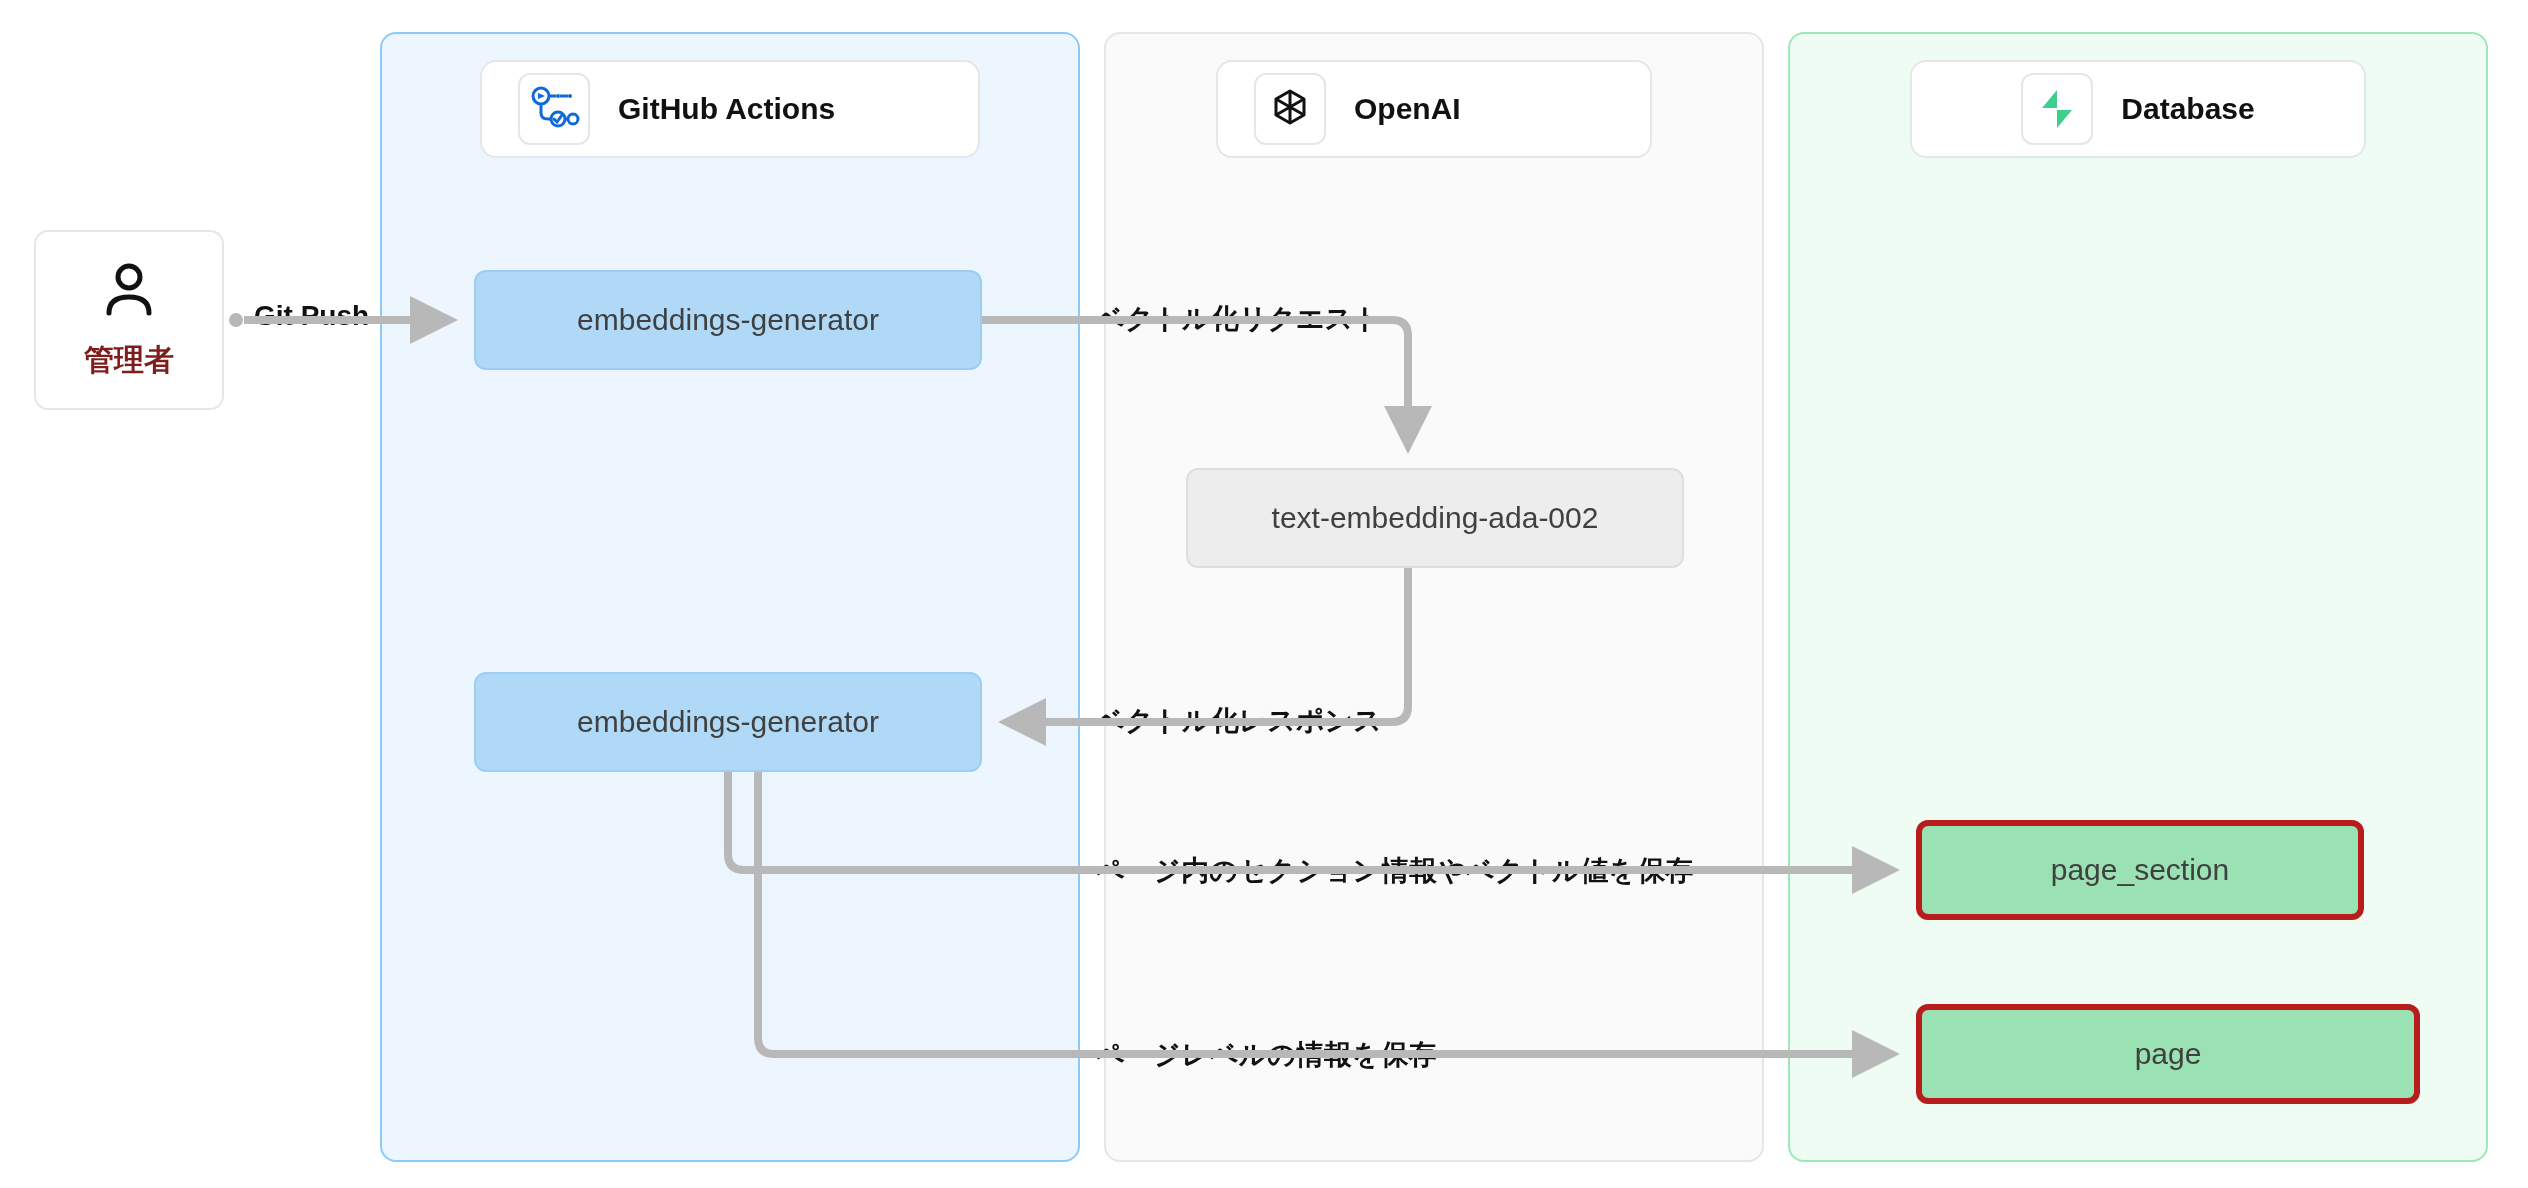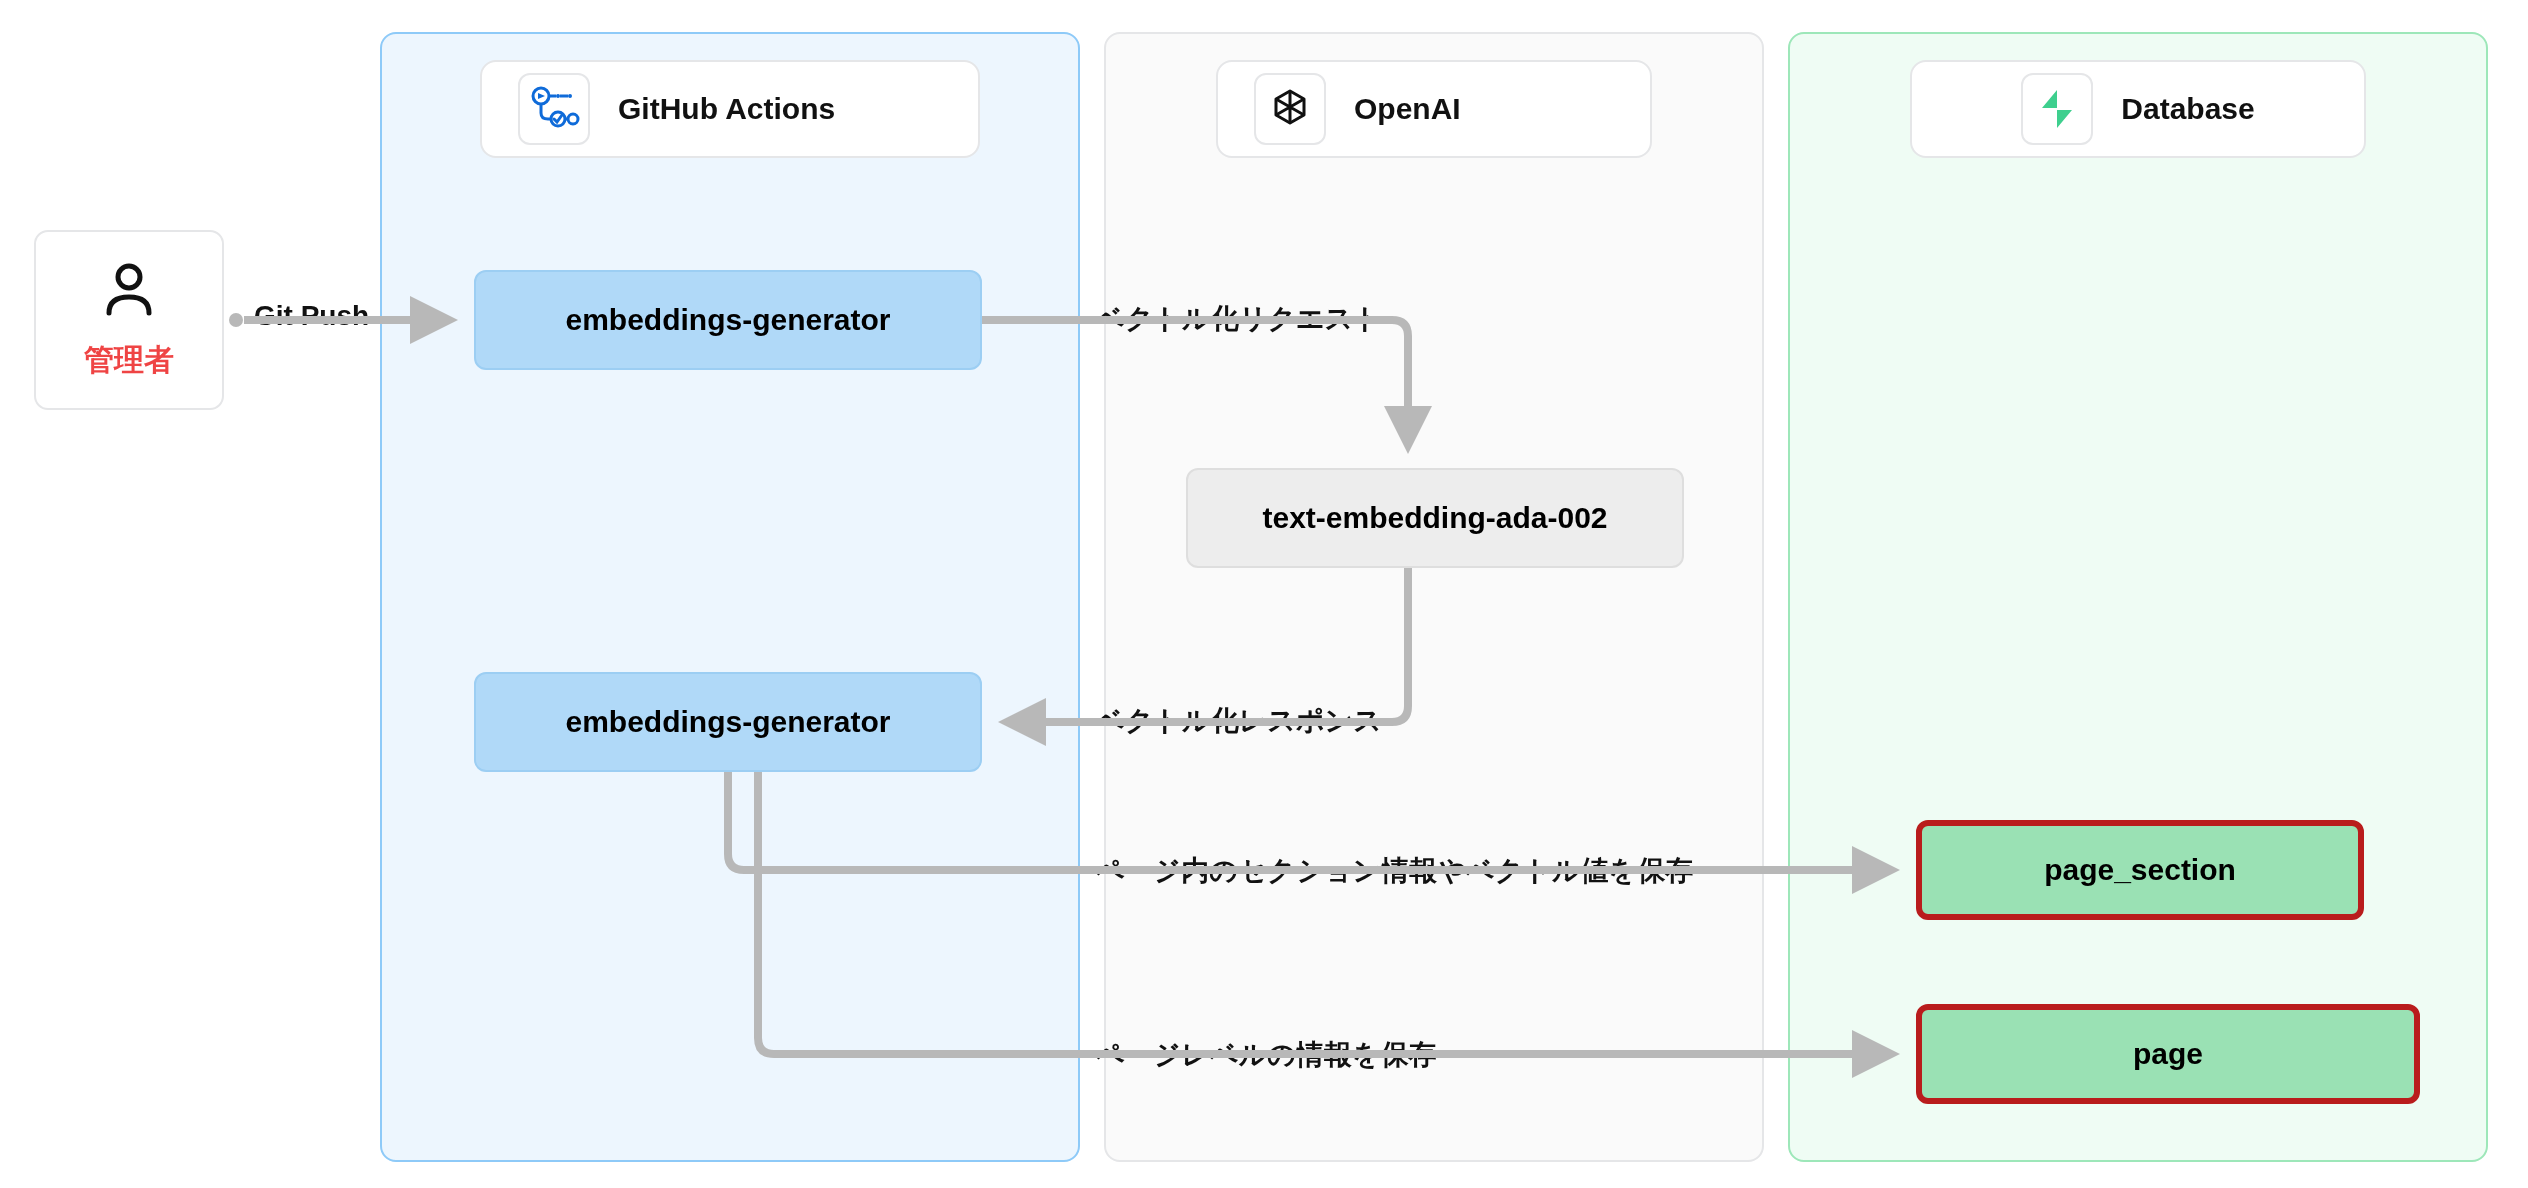--- a/index.html
+++ b/index.html
@@ -56,34 +56,34 @@
     background: #fff;
     border: 2px solid #e5e6e8;
     border-radius: 14px;
     display: flex;
     flex-direction: column;
     align-items: center;
     justify-content: center;
     gap: 14px;
     font-size: 30px;
     font-weight: 700;
-    color: #ef4444;
+    color: #7f1d1d;
   }
 
   
   .node {
     position: absolute;
     height: 100px;
     border-radius: 12px;
     display: flex;
     align-items: center;
     justify-content: center;
     font-size: 30px;
-    font-weight: 700;
-    color: #000000;
+    font-weight: 400;
+    color: #404040;
   }
   .node-blue  { background: #b0d9f8; border: 2px solid #9ccef3; }
   .node-gray  { background: #ededed; border: 2px solid #dedede; }
   .node-green { background: #9ae1b4; border: 6px solid #b91c1c; }
 
   
   .edge-label {
     position: absolute;
     font-size: 28px;
     font-weight: 700;

